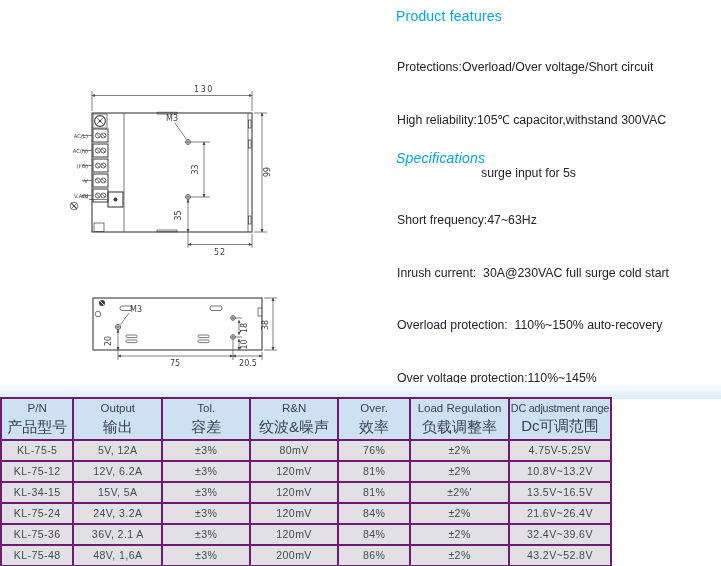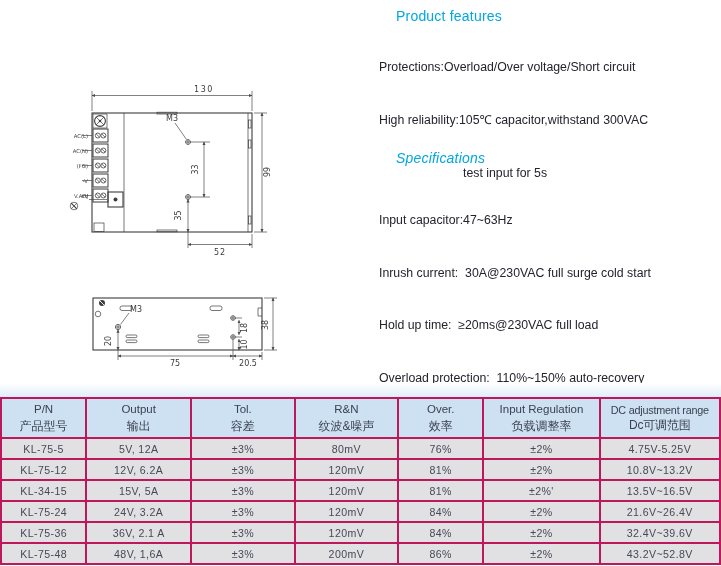--- a/index.html
+++ b/index.html
@@ -3,44 +3,44 @@
 <meta charset="utf-8">
 <style>
   html,body{margin:0;padding:0;background:#fff;}
   .page{position:relative;width:721px;height:566px;background:#ffffff;overflow:hidden;
         font-family:"Liberation Sans",sans-serif;}
 
   
   .sec-title{position:absolute;left:396px;color:#00a7e1;font-size:14px;letter-spacing:.2px;}
   .features-title{top:8px;}
   .specs-title{top:150px;font-style:italic;}
-  .text-block{position:absolute;left:379px;width:322px;color:#23242e;font-size:12.3px;
+  .text-block{position:absolute;left:397px;width:322px;color:#23242e;font-size:12.3px;
               line-height:17.6px;white-space:pre-wrap;}
   .features-block{top:24px;}
   .specs-block{top:177px;line-height:17.5px;}
   .tline{display:block;}
   .tline.indent{padding-left:84px;}
 
   
   .svg1{position:absolute;left:58px;top:78px;}
   .svg2{position:absolute;left:58px;top:292px;}
   .dwg-line{stroke:#3d3d3d;stroke-width:1.1;fill:none;}
   .dwg-thin{stroke:#3d3d3d;stroke-width:.7;fill:none;}
   .dim{stroke:#4a4a4a;stroke-width:.7;fill:none;}
   .dimtxt{font-family:"DejaVu Sans",sans-serif;font-size:8px;fill:#3b3b3b;}
   .lbltxt{font-family:"DejaVu Sans",sans-serif;font-size:5.3px;fill:#3b3b3b;}
 
   
   .band{position:absolute;left:0;top:383px;width:721px;height:16px;
         background:linear-gradient(180deg,#ffffff 0%,#dcebf7 100%);}
-  table.spec-table{position:absolute;left:0;top:397px;width:721px;
-        border-collapse:separate;border-spacing:2px;background:#be185d;table-layout:fixed;}
+  table.spec-table{position:absolute;left:0;top:397px;width:612px;
+        border-collapse:separate;border-spacing:2px;background:#701a75;table-layout:fixed;}
   .spec-table th{background:#cde1f2;font-weight:normal;font-size:11.5px;color:#3b4150;
         height:34px;padding:2px 0;line-height:1.35;text-align:center;}
-  .spec-table th .h-zh{font-size:12px;}
+  .spec-table th .h-zh{font-size:15px;}
   .spec-table th.cond{font-size:10.8px;letter-spacing:-.2px;}
   .spec-table td{background:#e1e1e3;font-size:10.6px;color:#454a58;text-align:center;
         height:19px;padding:0;letter-spacing:.4px;}
 </style>
 </head>
 <body>
 
 <div class="page">
 
   <svg class="svg1" width="280" height="192" viewBox="0 0 280 192">
@@ -195,28 +195,27 @@
     <line class="dim" x1="60" y1="64" x2="175" y2="64" marker-start="url(#arr)" marker-end="url(#arr)"></line>
     <line class="dim" x1="175" y1="64" x2="204" y2="64" marker-start="url(#arr)" marker-end="url(#arr)"></line>
     <text class="dimtxt" x="117" y="74" text-anchor="middle">75</text>
     <text class="dimtxt" x="190" y="74" text-anchor="middle">20.5</text>
   </svg>
 
   <div class="sec-title features-title">Product features</div>
   <div class="text-block features-block">
     <span class="tline">Protections:Overload/Over voltage/Short circuit</span>
     <span class="tline">High reliability:105℃ capacitor,withstand 300VAC</span>
-    <span class="tline indent">test input for 5s</span>
+    <span class="tline indent">surge input for 5s</span>
   </div>
 
   <div class="sec-title specs-title">Specifications</div>
   <div class="text-block specs-block">
-    <span class="tline">Input capacitor:47~63Hz</span>
+    <span class="tline">Short frequency:47~63Hz</span>
     <span class="tline">Inrush current:  30A@230VAC full surge cold start</span>
-    <span class="tline">Hold up time:  ≥20ms@230VAC full load</span>
     <span class="tline">Overload protection:  110%~150% auto-recovery</span>
     <span class="tline">Over voltage protection:110%~145%</span>
     <span class="tline">Operating temperature:  -20~70℃</span>
   </div>
 
   <div class="band"></div>
   <table class="spec-table">
     <colgroup>
       <col style="width:11.8%">
         <col style="width:14.6%">
@@ -242,21 +241,21 @@
           </th>
         <th>
           <div class="h-en">R&amp;N</div>
             <div class="h-zh">纹波&amp;噪声</div>
           </th>
         <th>
           <div class="h-en">Over.</div>
             <div class="h-zh">效率</div>
           </th>
         <th>
-          <div class="h-en">Input Regulation</div>
+          <div class="h-en">Load Regulation</div>
             <div class="h-zh">负载调整率</div>
           </th>
         <th class="cond">
           <div class="h-en">DC adjustment range</div>
             <div class="h-zh">Dc可调范围</div>
           </th>
       </tr>
     </thead>
     <tbody>
       <tr>

